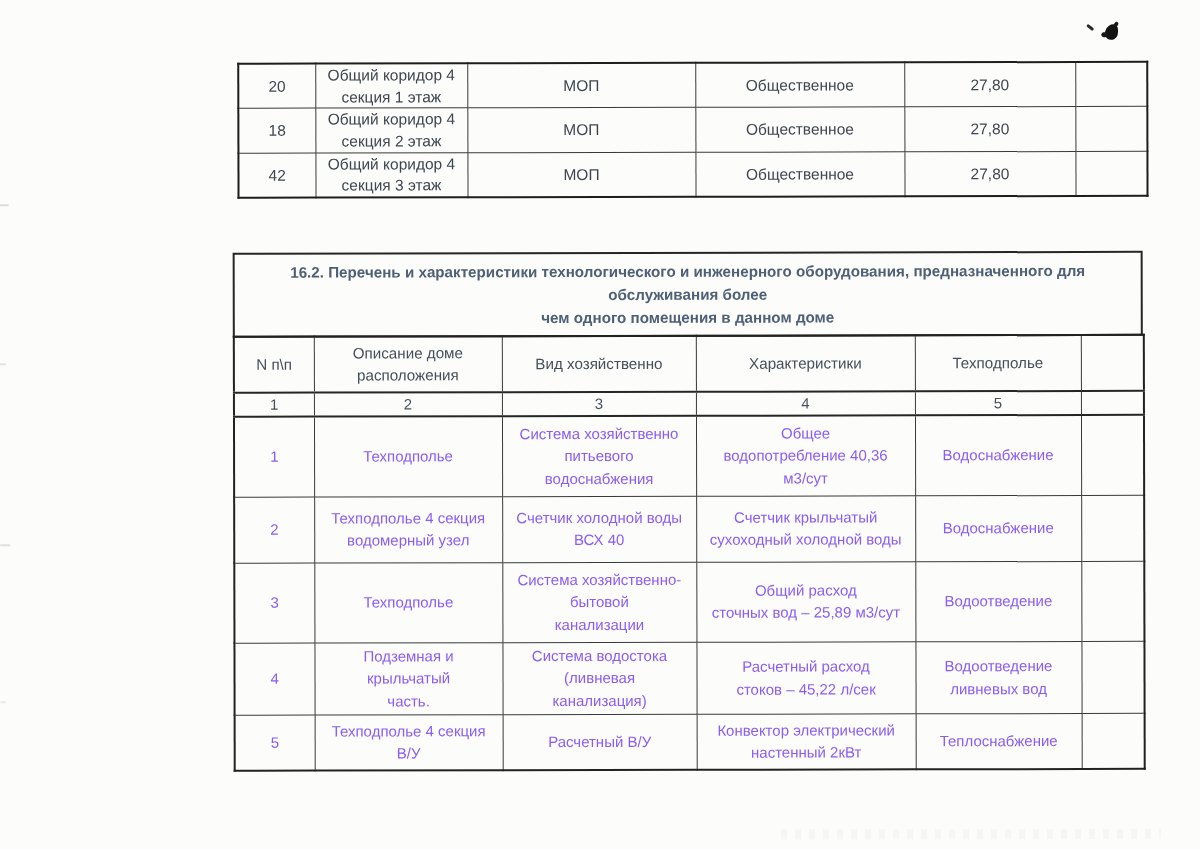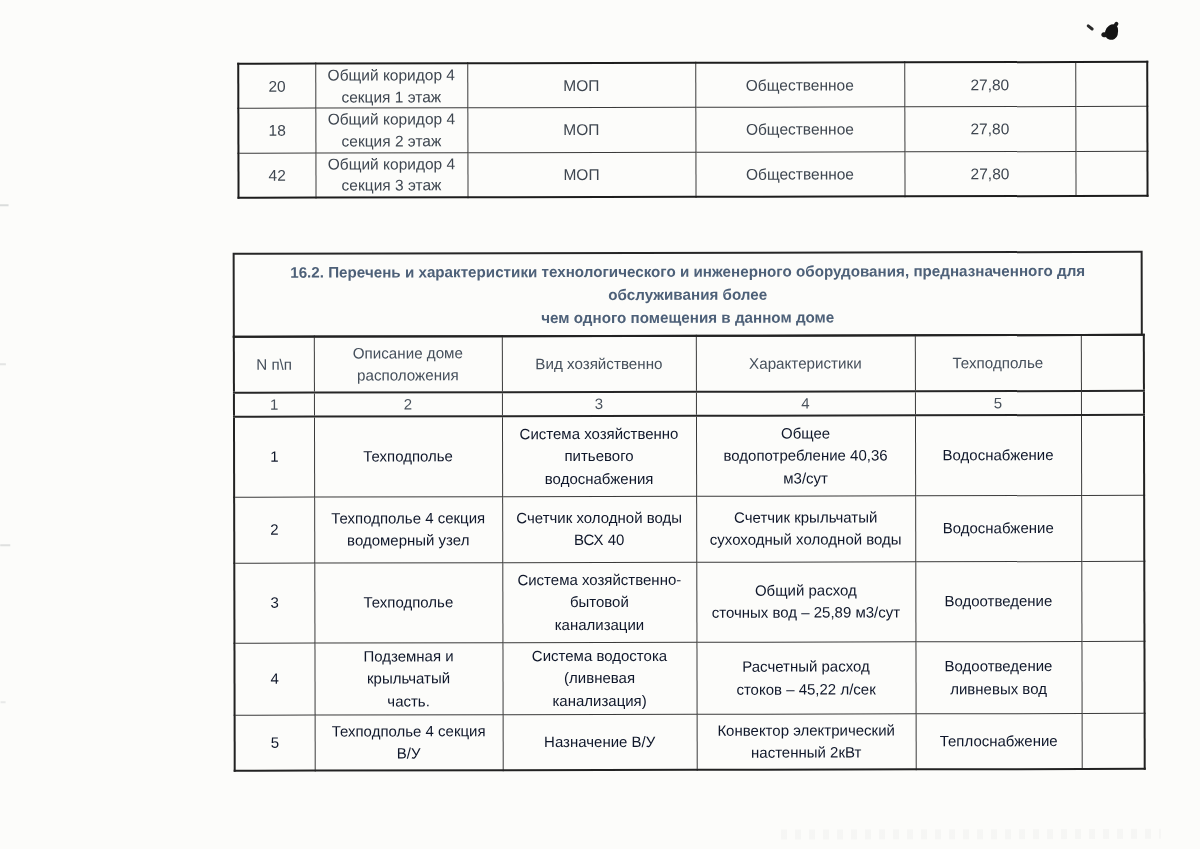--- a/index.html
+++ b/index.html
@@ -52,21 +52,21 @@
   .t2 {
     border-collapse:collapse;
     table-layout:fixed;
     width:910px;
     margin-top:-2px;
     border:2px solid #222222;
   }
   .t2 th, .t2 td {
     border:1px solid #3a3a3a;
     text-align:center; vertical-align:middle;
-    font-size:15px; color:#0f172a;
+    font-size:15px; color:#8b5cf6;
     font-weight:normal;
     white-space:pre-line;
     line-height:1.5;
     padding:2px 6px;
   }
   .t2 tr.hdr  { height:56px; }
   .t2 tr.hdr th { border-bottom:2px solid #262626; font-size:15.2px; color:#454f5b; }
   .t2 tr.nums { height:24px; }
   .t2 tr.nums td { border-bottom:2px solid #262626; line-height:1.1; color:#49525c; }
   .t2 tr.r1 { height:80px; }
@@ -231,21 +231,21 @@
           <td>Расчетный расход
 стоков – 45,22 л/сек</td>
           <td>Водоотведение
 ливневых вод</td>
           <td></td>
         </tr>
         <tr class="r5">
           <td>5</td>
           <td>Техподполье 4 секция
 В/У</td>
-          <td>Назначение В/У</td>
+          <td>Расчетный В/У</td>
           <td>Конвектор электрический
 настенный  2кВт</td>
           <td>Теплоснабжение</td>
           <td></td>
         </tr>
       </tbody>
     </table>
   </div>
 
 </div>

